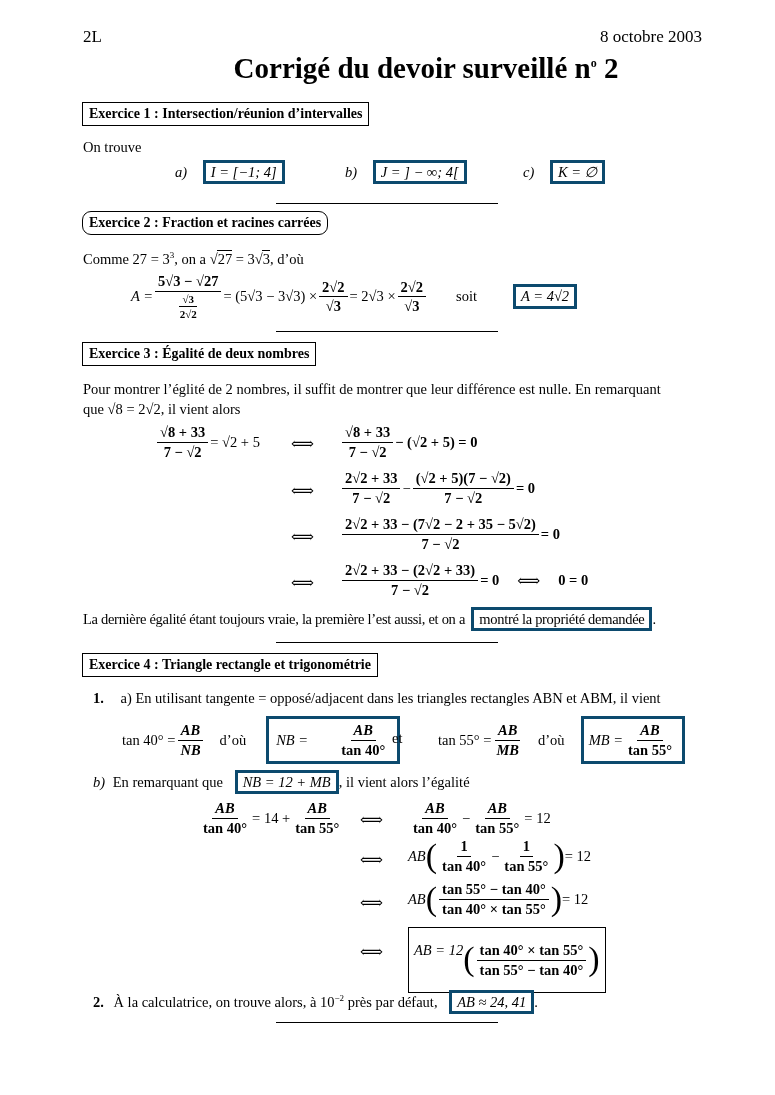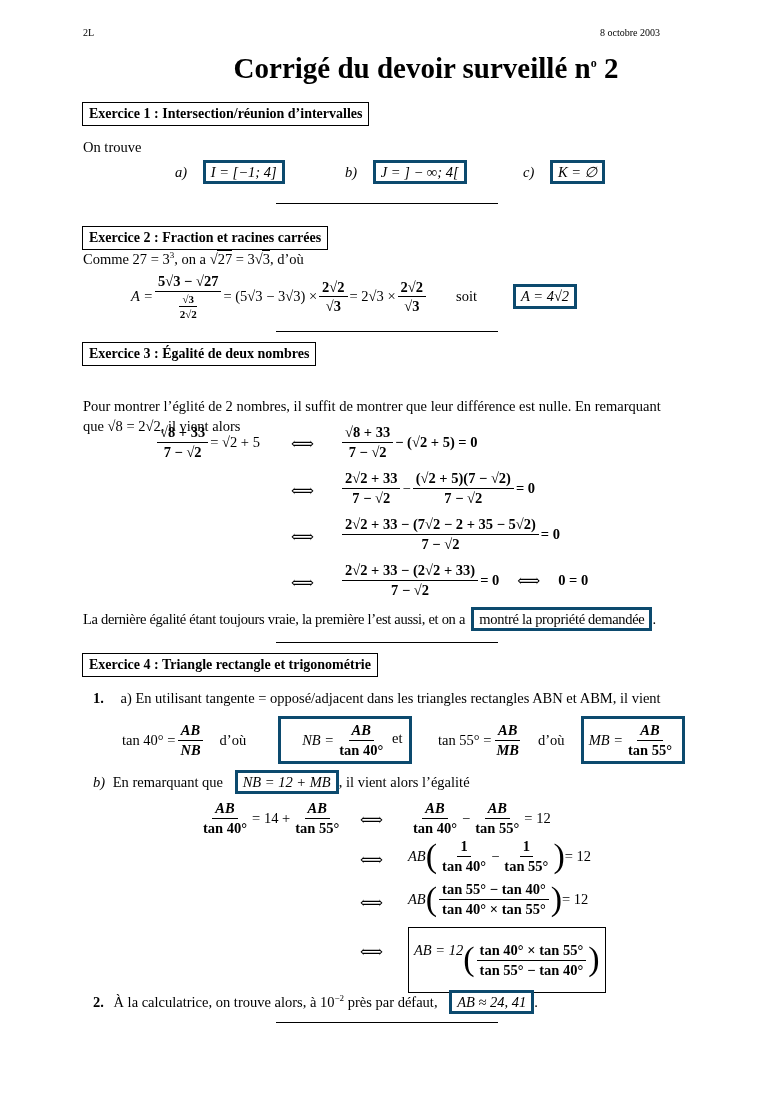--- a/index.html
+++ b/index.html
@@ -2,21 +2,21 @@
 <html><head>
 <meta charset="utf-8">
 <style>
   html, body { margin: 0; padding: 0; background: #ffffff; }
   body {
     width: 775px; height: 1095px; position: relative; overflow: hidden;
     font-family: "Liberation Serif", "DejaVu Serif", serif; color: #000;
     font-size: 14px;
   }
   .abs { position: absolute; }
-  .hdr { font-size: 10px; }
+  .hdr { font-size: 17px; }
   .title { font-size: 29px; font-weight: bold; width: 772px; text-align: center; padding-left: 40px; }
   .title sup { font-size: 12px; }
   .exbox {
     border: 1px solid #000; padding: 3px 6px; font-weight: bold; font-size: 14px;
     white-space: nowrap;
   }
   .hr { border-top: 1px solid #000; width: 222px; left: 276px; }
   .boxed { border: 3px solid #0c4a6e; padding: 1px 5px; white-space: nowrap; }
   .it { font-style: italic; }
   .line { white-space: nowrap; font-size: 14.5px; }
@@ -49,21 +49,21 @@
 <div class="abs line" style="left:345px;top:164px;">
   <span class="it">b)</span>
   <span class="boxed it" style="margin-left:12px;">J = ] − ∞; 4[</span>
 </div>
 <div class="abs line" style="left:523px;top:164px;">
   <span class="it">c)</span>
   <span class="boxed it" style="margin-left:12px;">K = ∅</span>
 </div>
 <div class="abs hr" style="top:203px;"></div>
 
-<div class="abs exbox" style="left:82px;top:226px;">Exercice 2 :  Fraction et racines carrées</div>
+<div class="abs exbox" style="left:82px;top:211px;border-radius:9px;">Exercice 2 :  Fraction et racines carrées</div>
 <div class="abs line" style="left:83px;top:250px;">
   <span>Comme 27 = 3</span><sup style="font-size:9px">3</sup><span>, on a √</span><span class="sq">27</span><span> = 3√</span><span class="sq">3</span><span>, d’où</span>
 </div>
 <div class="abs line" style="left:131px;top:273px;display:flex;align-items:center;">
   <span class="it">A =</span>
   <span class="frac">
     <span class="num">5√3 − √27</span>
     <span class="den">
       <span class="frac small">
         <span class="num">√3</span>
@@ -80,21 +80,21 @@
   <span class="frac">
       <span class="num">2√2</span>
       <span class="den">√3</span>
     </span>
   <span style="margin-left:28px;">soit</span>
   <span class="boxed it" style="margin-left:36px;">A = 4√2</span>
 </div>
 <div class="abs hr" style="top:331px;"></div>
 
 <div class="abs exbox" style="left:82px;top:342px;">Exercice 3 :  Égalité de deux nombres</div>
-<div class="abs para" style="left:83px;top:396px;">
+<div class="abs para" style="left:83px;top:379px;">
   <div>Pour montrer l’églité de 2 nombres, il suffit de montrer que leur différence est nulle. En remarquant</div>
   <div>que √8 = 2√2, il vient alors</div>
 </div>
 
 <div class="abs line" style="left:155px;top:424px;display:flex;align-items:center;">
   <span class="frac">
       <span class="num">√8 + 33</span>
       <span class="den">7 − √2</span>
     </span>
   <span>= √2 + 5</span>
@@ -154,21 +154,21 @@
   <span style="margin-left:13px;">a) En utilisant tangente = opposé/adjacent dans les triangles rectangles ABN et ABM, il vient</span>
 </div>
 
 <div class="abs line" style="left:122px;top:716px;display:flex;align-items:center;">
   <span>tan 40° =</span>
   <span class="frac it">
       <span class="num">AB</span>
       <span class="den">NB</span>
     </span>
   <span style="margin-left:14px;">d’où</span>
-  <span class="boxed" style="margin-left:32px;display:inline-flex;align-items:center;padding:3px 21px;">
+  <span class="boxed" style="margin-left:20px;display:inline-flex;align-items:center;padding:3px 7px;gap:28px;">
     <span class="it">NB =</span>
     <span class="frac">
         <span class="num it">AB</span>
         <span class="den">tan 40°</span>
       </span>
   </span>
 </div>
 <div class="abs line" style="left:392px;top:730px;">et</div>
 <div class="abs line" style="left:438px;top:716px;display:flex;align-items:center;">
   <span>tan 55° =</span>

